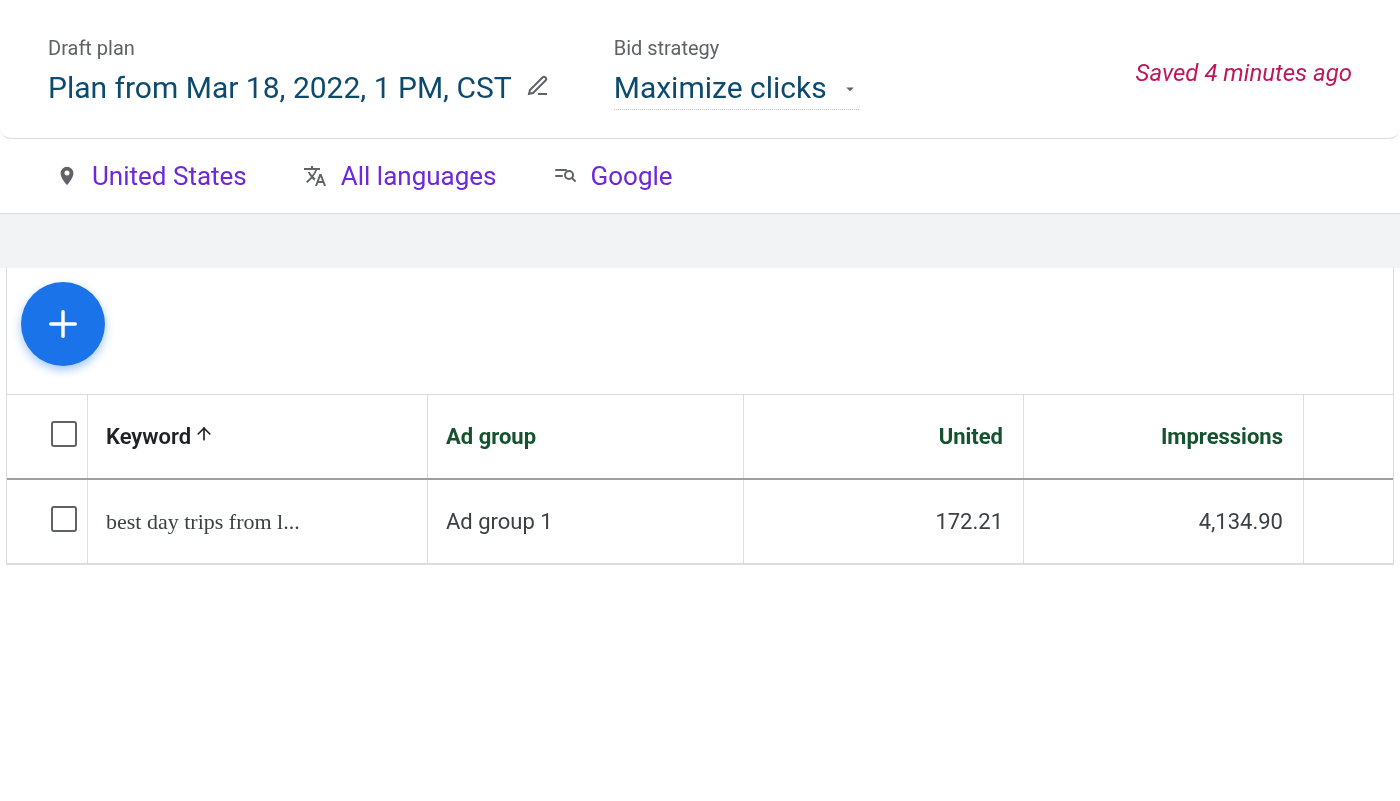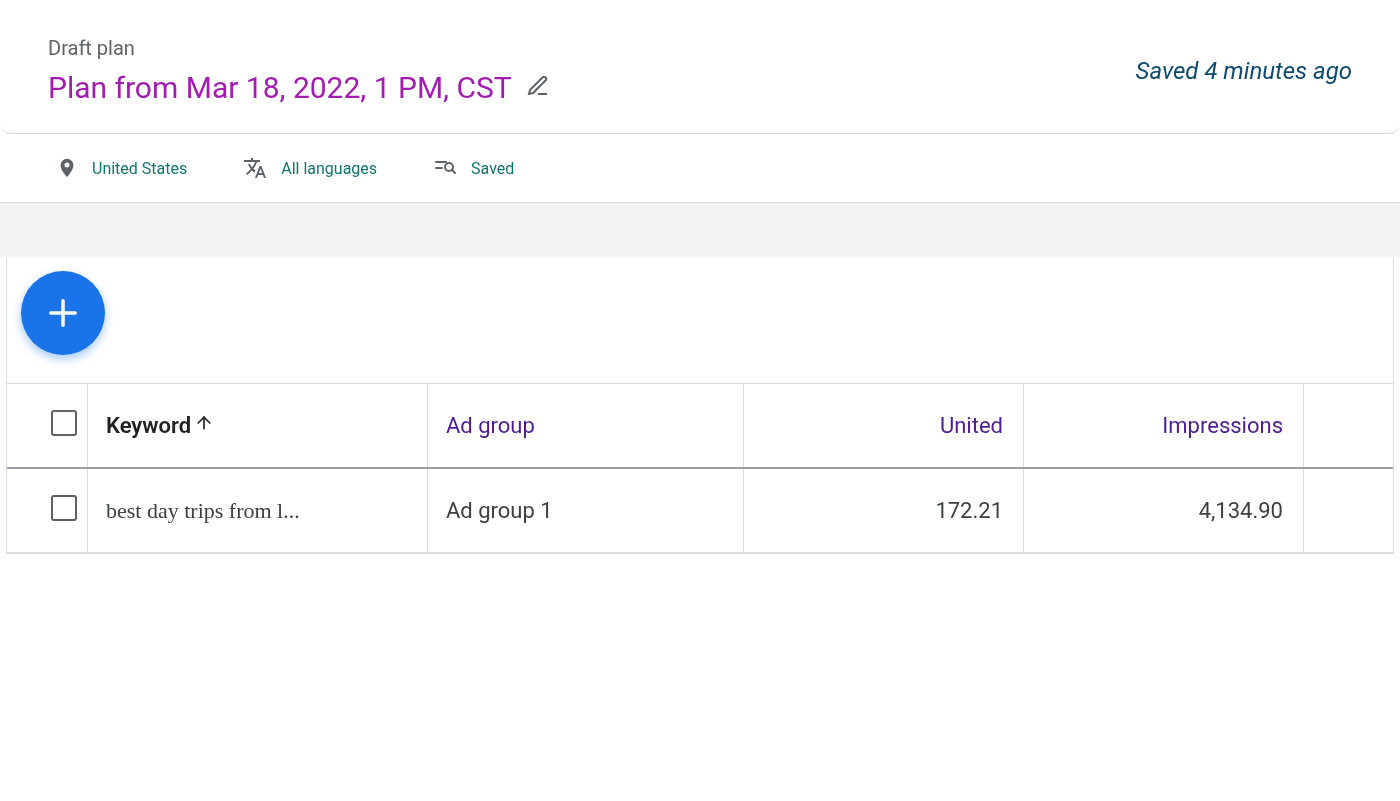--- a/index.html
+++ b/index.html
@@ -15,40 +15,40 @@
       align-items: flex-start;
       gap: 64px;
       border-bottom: 1px solid #dadce0;
       border-radius: 11px;
     }
     .header .group { display: flex; flex-direction: column; gap: 10px; }
     .header .label {
       font-size: 20px; color: #5f6368; font-weight: 400;
     }
     .header .value {
-      font-size: 30px; color: #a21caf; font-weight: 400;
+      font-size: 30px; color: #0c4a6e; font-weight: 400;
       display: flex; align-items: center; gap: 14px;
     }
     .pencil-icon { color: #5f6368; cursor: pointer; }
     .bid-value { border-bottom: 1px dotted #bdc1c6; padding-bottom: 4px; display: inline-flex; align-items: center; gap: 14px; cursor: pointer; }
     .caret { color: #5f6368; }
     .saved {
       margin-left: auto; align-self: center;
-      font-size: 24px; font-style: italic; color: #0c4a6e;
+      font-size: 24px; font-style: italic; color: #be185d;
     }
 
     .filter-bar {
       display: flex; align-items: center; gap: 56px;
       padding: 22px 56px;
       border-bottom: 1px solid #dadce0;
       background: #fff;
     }
     .filter-chip {
       display: inline-flex; align-items: center; gap: 14px;
-      font-size: 16px; color: #0f766e; cursor: pointer;
+      font-size: 26px; color: #6d28d9; cursor: pointer;
     }
     .filter-chip .icon-slot { color: #5f6368; display: inline-flex; }
     .date-chip { border-bottom: 1px dotted #bdc1c6; padding-bottom: 6px; }
     .date-caret { margin-left: 30px; color: #9aa0a6; }
 
     .gap-strip { background: #f1f3f4; height: 54px; }
 
     .table-card {
       margin: 0 6px;
       background: #fff;
@@ -68,21 +68,21 @@
       user-select: none;
     }
     table { width: 100%; border-collapse: collapse; }
     th, td {
       border-bottom: 1px solid #dadce0;
       border-right: 1px solid #dadce0;
       padding: 26px 18px;
       font-size: 22px;
       text-align: left;
     }
-    th { color: #4c1d95; font-weight: 400; }
+    th { color: #14532d; font-weight: 700; }
     th.sorted { color: #202124; font-weight: 600; }
     th:last-child, td:last-child { border-right: none; }
     th:first-child, td:first-child { width: 58px; padding-left: 44px; padding-right: 10px; }
     .col-keyword { width: 340px; }
     .col-adgroup { width: 316px; }
     .col-clicks, .col-impr { width: 280px; text-align: right; }
     th.col-clicks, th.col-impr, td.col-clicks, td.col-impr { text-align: right; padding-right: 20px; }
     .col-spacer { width: auto; }
     .checkbox {
       width: 26px; height: 26px; border: 2px solid #5f6368;
@@ -103,20 +103,33 @@
     <div class="value">
       <span>Plan from Mar 18, 2022, 1 PM, CST</span>
       <span class="pencil-icon">
         <svg width="24" height="24" viewBox="0 0 24 24" fill="none" stroke="currentColor" stroke-width="2">
             <path d="M12 20h9"></path>
             <path d="M16.5 3.5a2.1 2.1 0 013 3L7 19l-4 1 1-4 12.5-12.5z"></path>
           </svg>
       </span>
     </div>
   </div>
+  <div class="group">
+    <div class="label">Bid strategy</div>
+    <div class="value">
+      <span class="bid-value">
+        <span>Maximize clicks</span>
+        <span class="caret">
+          <svg width="18" height="18" viewBox="0 0 24 24" fill="currentColor">
+              <path d="M7 10l5 5 5-5z"></path>
+            </svg>
+        </span>
+      </span>
+    </div>
+  </div>
   <div class="saved">Saved 4 minutes ago</div>
 </div>
 
 <div class="filter-bar">
   <span class="filter-chip">
     <span class="icon-slot">
       <svg width="22" height="22" viewBox="0 0 24 24" fill="currentColor">
           <path d="M12 2a7 7 0 00-7 7c0 5.25 7 13 7 13s7-7.75 7-13a7 7 0 00-7-7zm0 9.5A2.5 2.5 0 1112 6a2.5 2.5 0 010 5.5z"></path>
         </svg>
     </span>
@@ -134,21 +147,21 @@
 
   <span class="filter-chip">
     <span class="icon-slot">
       <svg width="24" height="24" viewBox="0 0 24 24" fill="none" stroke="currentColor" stroke-width="2" stroke-linecap="round">
           <line x1="3" y1="6" x2="13" y2="6"></line>
           <line x1="3" y1="12" x2="9" y2="12"></line>
           <circle cx="16" cy="11" r="4"></circle>
           <line x1="19" y1="14" x2="22" y2="17"></line>
         </svg>
     </span>
-    <span>Saved</span>
+    <span>Google</span>
   </span>
 
 </div>
 
 <div class="gap-strip"></div>
 
 <div class="table-card">
   <div class="fab-row">
     <div class="fab">
       <svg width="42" height="42" viewBox="0 0 24 24" fill="none" stroke="currentColor" stroke-width="2" stroke-linecap="round">

